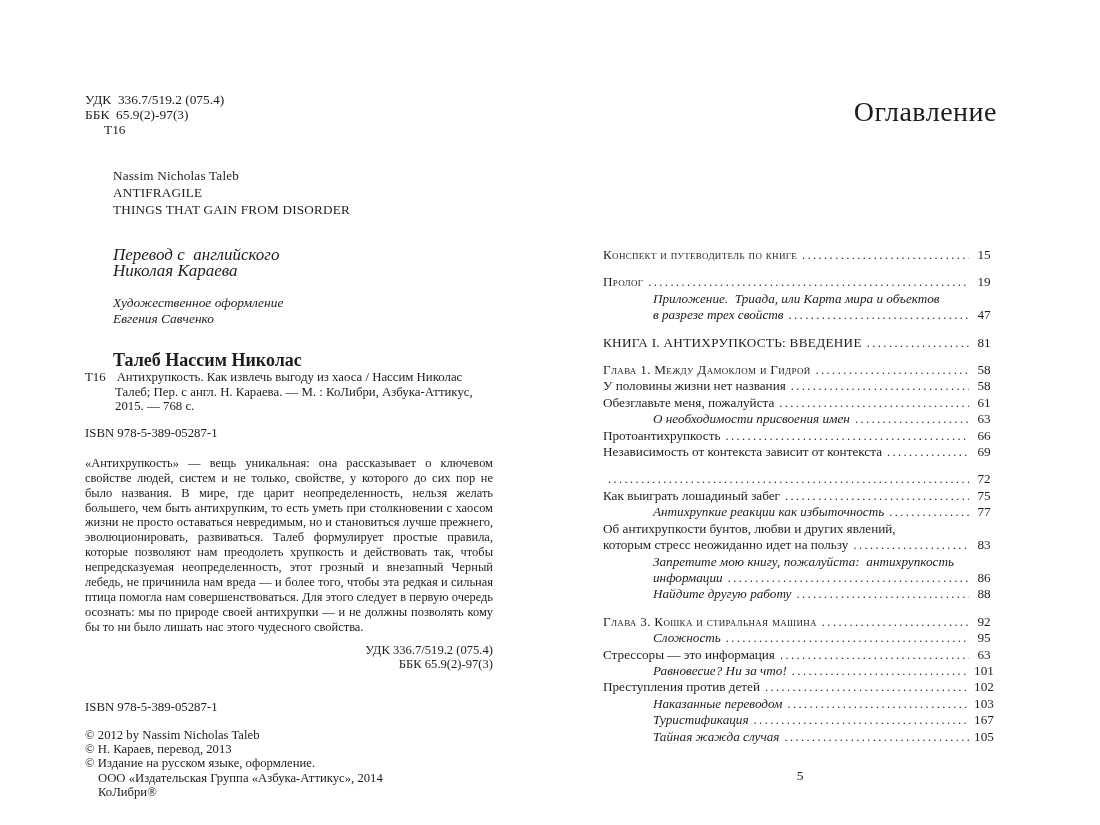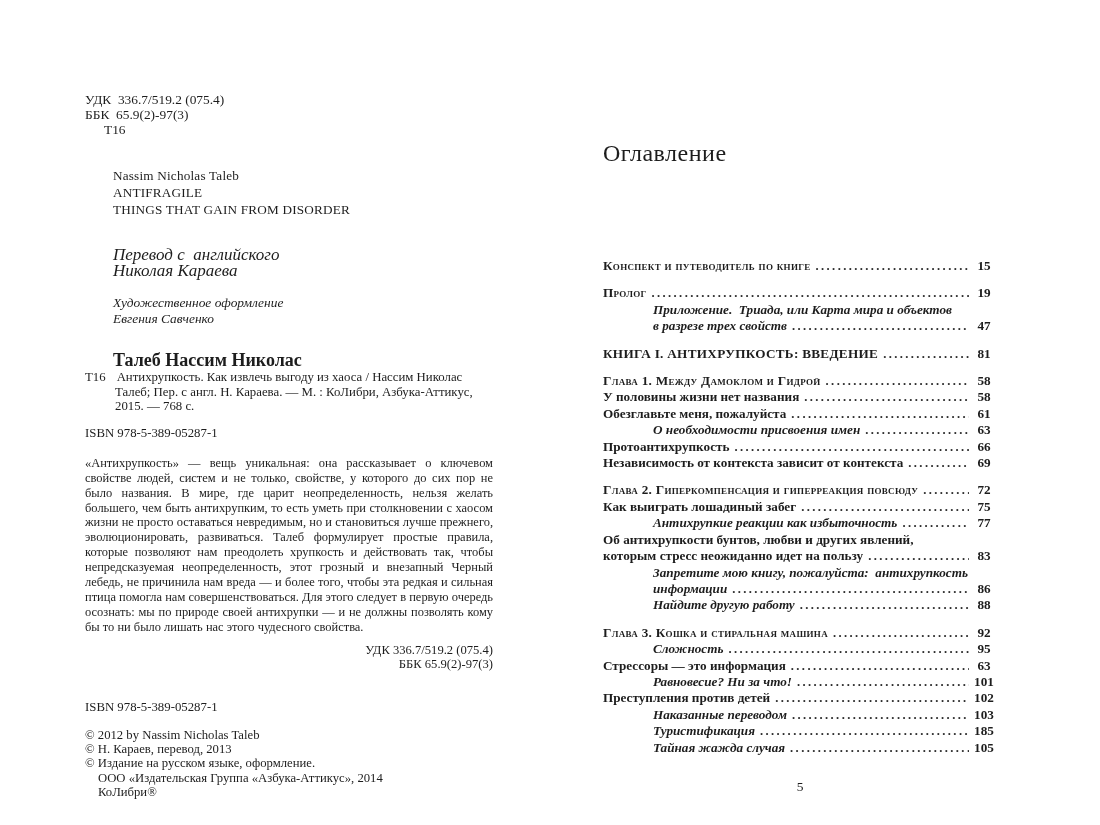--- a/index.html
+++ b/index.html
@@ -24,22 +24,22 @@
   .catalog .code { margin-right: 11px; }
   .isbn-top { margin-top: 12px; font-size: 12.8px; line-height: 15px; }
   .annotation { margin-top: 15px; font-size: 12.45px; line-height: 14.9px; text-align: justify; }
   .codes-right { margin-top: 8px; font-size: 12.6px; line-height: 14.5px; text-align: right; }
   .isbn-bottom { margin-top: 28px; font-size: 12.8px; line-height: 15px; }
   .copyright { margin-top: 13px; font-size: 12.7px; line-height: 14.4px; }
   .copyright .indent { padding-left: 13px; }
 
   
   .page-right { position: absolute; left: 603px; top: 95px; width: 394px; }
-  .toc-title { font-size: 24px; font-weight: normal; text-align: left; letter-spacing: 0.5px; line-height: 34px; margin-top: 41px; }
-  .toc-list { margin-top: 88px; font-size: 13.2px; font-weight: bold; }
+  .toc-title { font-size: 28px; font-weight: normal; text-align: right; letter-spacing: 0.5px; line-height: 34px; }
+  .toc-list { margin-top: 118px; font-size: 13.2px; }
   .toc-row { display: flex; align-items: baseline; line-height: 16.4px; }
   .toc-row.space-before { margin-top: 11px; }
   .toc-row.indent1 { padding-left: 50px; }
   .toc-row.italic { font-style: italic; }
   .toc-row.smallcaps .toc-text { font-variant: small-caps; letter-spacing: 0.3px; }
   .toc-row.caps .toc-text { letter-spacing: 0.3px; }
   .toc-text { white-space: pre-wrap; }
   .dots { flex: 1; overflow: hidden; white-space: nowrap; letter-spacing: 2.4px; margin: 0 2px 0 5px; color: #2c2c2c; font-style: normal; font-size: 12.5px; }
   .toc-page { min-width: 26px; text-align: center; font-style: normal; font-variant: normal; }
   .page-num { text-align: center; margin-top: 23px; font-size: 13.5px; }
@@ -146,21 +146,20 @@
         <span class="toc-text">Протоантихрупкость</span>
         <span class="dots">............................................................................................................................................</span>
         <span class="toc-page">66</span>
       </div>
       <div class="toc-row regular">
         <span class="toc-text">Независимость от контекста зависит от контекста</span>
         <span class="dots">............................................................................................................................................</span>
         <span class="toc-page">69</span>
       </div>
       <div class="toc-row smallcaps space-before">
-        <span class="toc-text">Глава 2. Гиперкомпенсация и гиперреакция повсюду</span>
         <span class="dots">............................................................................................................................................</span>
         <span class="toc-page">72</span>
       </div>
       <div class="toc-row regular">
         <span class="toc-text">Как выиграть лошадиный забег</span>
         <span class="dots">............................................................................................................................................</span>
         <span class="toc-page">75</span>
       </div>
       <div class="toc-row italic indent1">
         <span class="toc-text">Антихрупкие реакции как избыточность</span>
@@ -214,21 +213,21 @@
         <span class="toc-page">102</span>
       </div>
       <div class="toc-row italic indent1">
         <span class="toc-text">Наказанные переводом</span>
         <span class="dots">............................................................................................................................................</span>
         <span class="toc-page">103</span>
       </div>
       <div class="toc-row italic indent1">
         <span class="toc-text">Туристификация</span>
         <span class="dots">............................................................................................................................................</span>
-        <span class="toc-page">185</span>
+        <span class="toc-page">167</span>
       </div>
       <div class="toc-row italic indent1">
         <span class="toc-text">Тайная жажда случая</span>
         <span class="dots">............................................................................................................................................</span>
         <span class="toc-page">105</span>
       </div>
     </div>
   <div class="page-num">5</div>
 </div>
 

